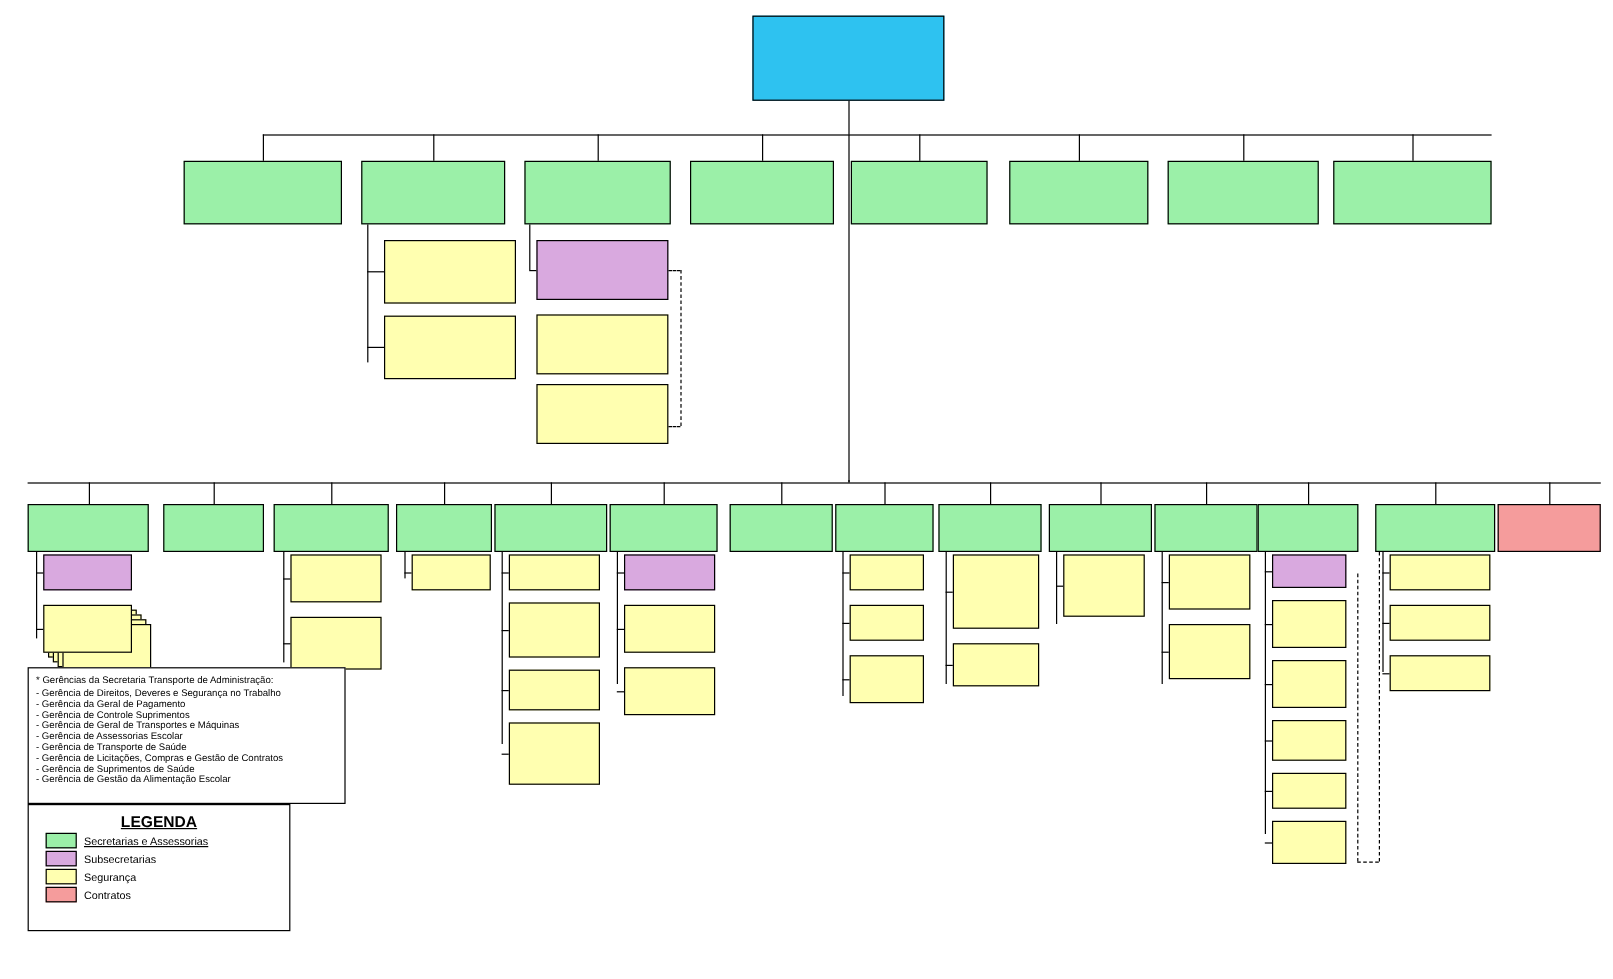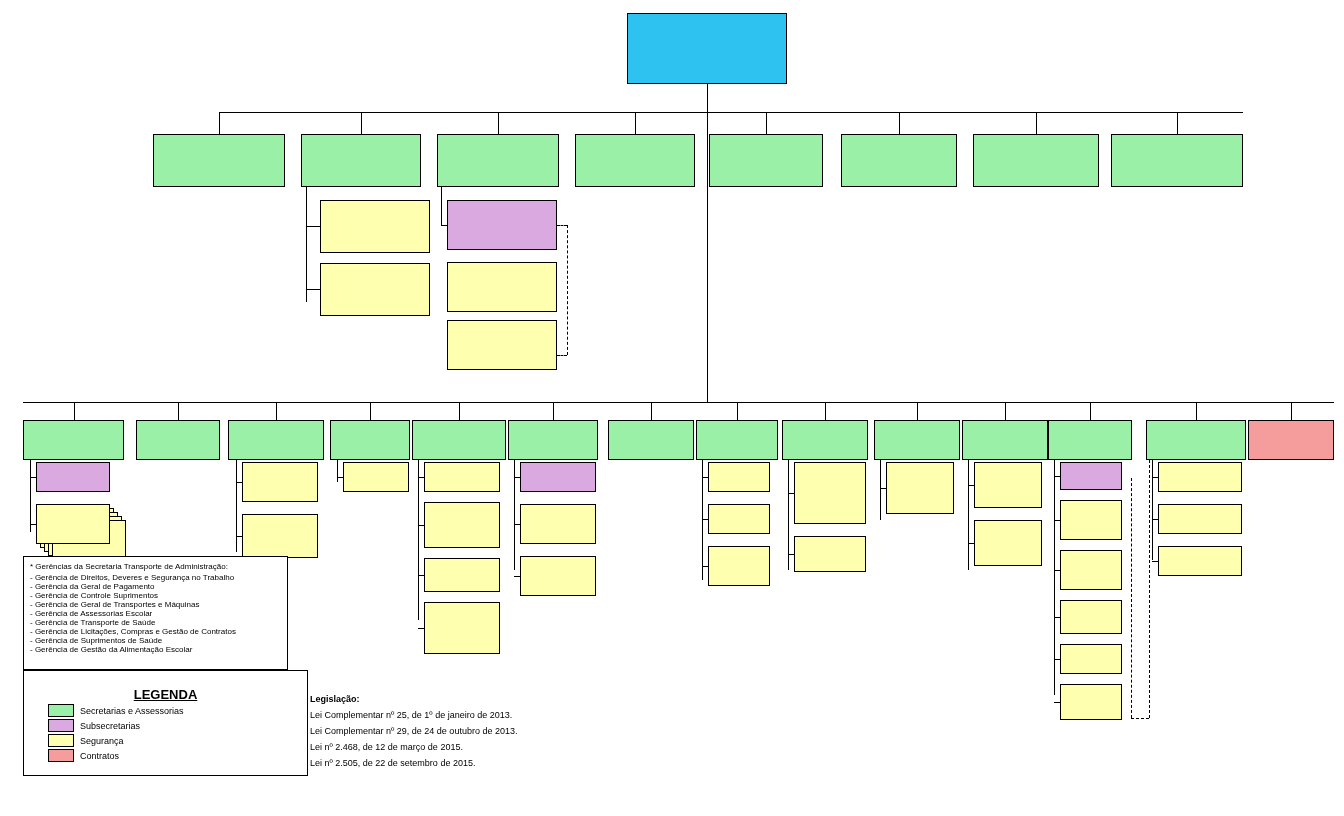--- a/index.html
+++ b/index.html
@@ -186,39 +186,32 @@
         <li>- Gerência da Geral de Pagamento</li>
         <li>- Gerência de Controle Suprimentos</li>
         <li>- Gerência de Geral de Transportes e Máquinas</li>
         <li>- Gerência de Assessorias Escolar</li>
         <li>- Gerência de Transporte de Saúde</li>
         <li>- Gerência de Licitações, Compras e Gestão de Contratos</li>
         <li>- Gerência de Suprimentos de Saúde</li>
         <li>- Gerência de Gestão da Alimentação Escolar</li>
       </ul>
     </div>
-    <div class="notebox" style="left: 23px; top: 670px; width: 285px; height: 106px; padding: 16px; font-size: 10px;">
+    <div class="notebox" style="left: 23px; top: 670px; width: 219px; height: 106px; padding: 6px; font-size: 10px;">
       <div class="legend-title" style="font-size: 13px;">LEGENDA</div>
       <div class="legend-row">
         <span class="swatch" style="background: rgb(155, 240, 168);"></span>
-        <span style="font-size: 9px;">Secretarias e Assessorias</span>
+        <span style="font-size: 9px; text-decoration: underline;">Secretarias e Assessorias</span>
       </div>
       <div class="legend-row">
         <span class="swatch" style="background: rgb(217, 169, 223);"></span>
         <span style="font-size: 9px;">Subsecretarias</span>
       </div>
       <div class="legend-row">
         <span class="swatch" style="background: rgb(255, 255, 176);"></span>
         <span style="font-size: 9px;">Segurança</span>
       </div>
       <div class="legend-row">
         <span class="swatch" style="background: rgb(245, 156, 156);"></span>
         <span style="font-size: 9px;">Contratos</span>
       </div>
-    </div>
-    <div class="legis" style="left: 310px; top: 694px; width: 330px; font-size: 9px;">
-      <div class="ttl">Legislação:</div>
-      <p>Lei Complementar nº 25, de 1º de janeiro de 2013.</p>
-      <p>Lei Complementar nº 29, de 24 de outubro de 2013.</p>
-      <p>Lei nº 2.468, de 12 de março de 2015.</p>
-      <p>Lei nº 2.505, de 22 de setembro de 2015.</p>
     </div>
   </div>
 
 </body></html>

